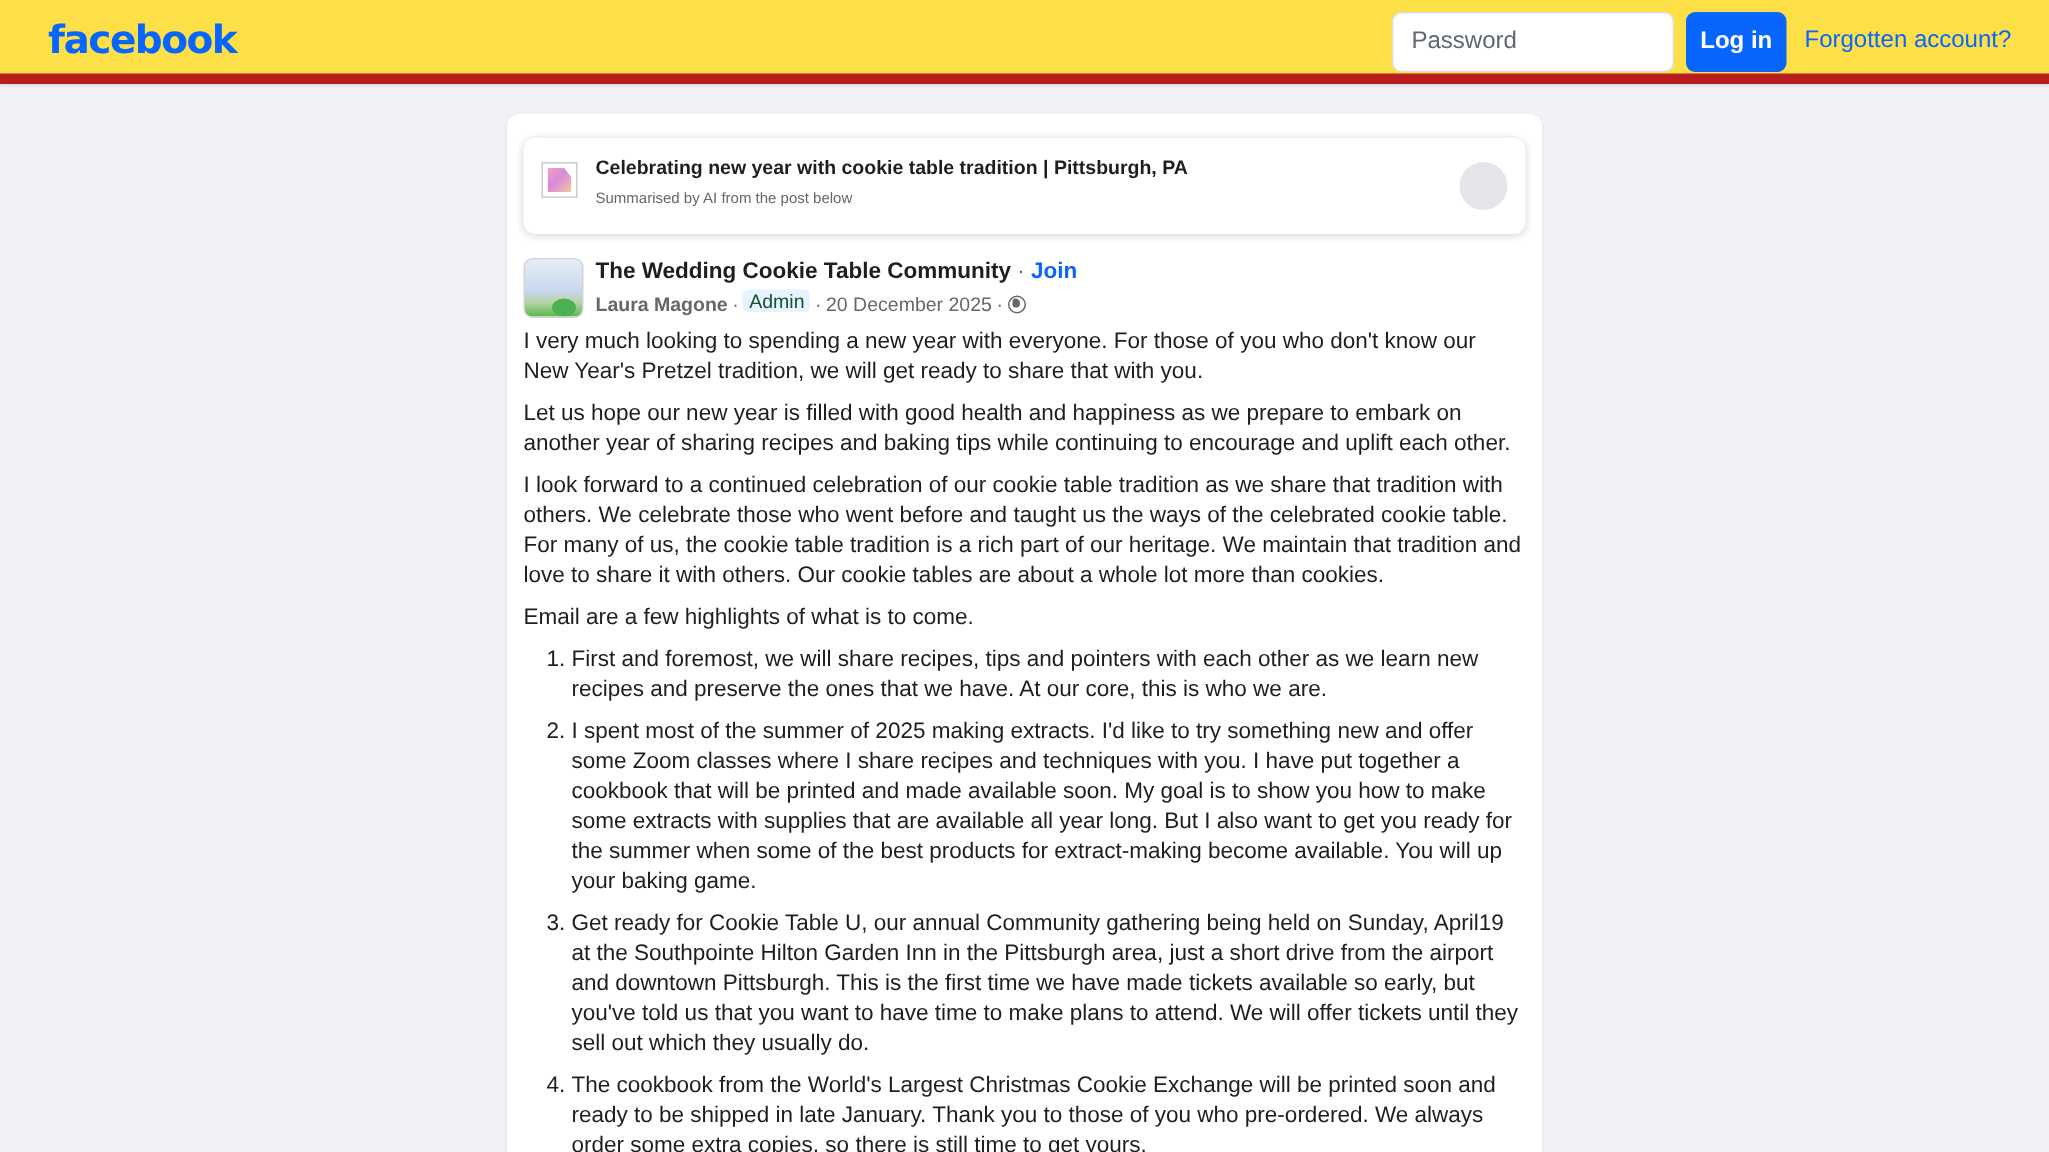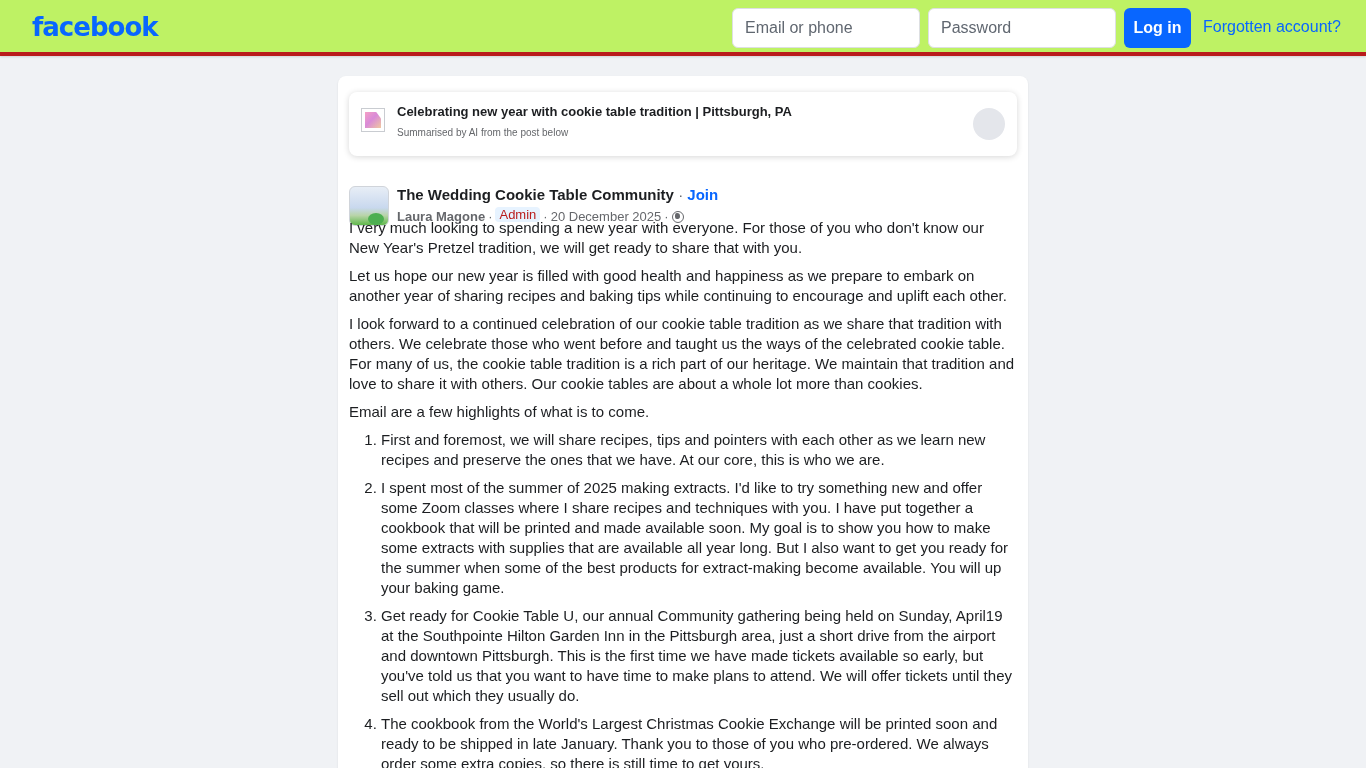--- a/index.html
+++ b/index.html
@@ -5,23 +5,23 @@
     * { box-sizing: border-box; margin: 0; padding: 0; }
     html, body { width: 1366px; height: 768px; overflow: hidden; }
     body {
       background: #f0f2f5;
       font-family: "Liberation Sans", sans-serif;
       color: #1c1e21;
       position: relative;
     }
     .topbar {
       position: absolute; left: 0; top: 0; width: 1366px; height: 56px;
-      background: #bef264;
+      background: #fde047;
       box-shadow: 0 1px 2px rgba(0,0,0,0.12);
-      border-bottom: 4px solid #b91c1c;
+      border-bottom: 7px solid #b91c1c;
     }
     .logo {
       position: absolute; left: 32px; top: 12px;
       font-family: "DejaVu Sans", sans-serif;
       font-weight: bold; font-size: 26px; letter-spacing: -1px;
       color: #0866ff;
     }
     .login-input {
       position: absolute; top: 8px; height: 40px;
       border: 1px solid #dddfe2; border-radius: 6px;
@@ -69,42 +69,42 @@
       font-family: "Liberation Sans", sans-serif;
     }
     .summary-sub {
       position: absolute; left: 48px; top: 35px;
       font-size: 10px; color: #65676b;
     }
     .summary-circle {
       position: absolute; left: 624px; top: 16px; width: 32px; height: 32px;
       border-radius: 50%; background: #e4e6eb;
     }
-    .post-header { position: absolute; left: 11px; top: 108px; width: 668px; height: 42px; padding-left: 16px; }
+    .post-header { position: absolute; left: 11px; top: 94px; width: 668px; height: 42px; padding-left: 16px; }
     .avatar {
       position: absolute; left: 0; top: 2px; width: 40px; height: 40px;
       border-radius: 6px; border: 1px solid #d0d4da;
       background: linear-gradient(180deg, #e8eef6 0%, #c8d8ee 55%, #b8d4a8 75%, #5fb84a 100%);
       overflow: hidden;
     }
     .avatar .leaf {
       position: absolute; left: 18px; top: 26px; width: 16px; height: 12px;
       border-radius: 50%; background: #4caf50;
     }
     .group-line { position: absolute; left: 48px; top: 2px; font-size: 15px; white-space: nowrap; }
     .group-name { font-weight: bold; color: #1c1e21; }
     .dot-sep { color: #65676b; }
     .join-link { color: #0866ff; font-weight: bold; text-decoration: none; }
     .meta-line {
       position: absolute; left: 48px; top: 25px; font-size: 13px; color: #65676b;
       white-space: nowrap; display: flex; align-items: center; gap: 3px;
     }
     .author { font-weight: bold; color: #65676b; }
     .admin-badge {
-      background: #e7f3ff; color: #b91c1c; padding: 0 4px; border-radius: 4px;
+      background: #e7f3ff; color: #14532d; padding: 0 4px; border-radius: 4px;
       font-size: 13px; position: relative; top: -2px;
     }
     .globe-icon {
       display: inline-block; width: 12px; height: 12px; border-radius: 50%;
       border: 1.5px solid #65676b; position: relative;
     }
     .globe-icon::after {
       content: ""; position: absolute; left: 2px; top: 1px; width: 5px; height: 6px;
       background: #65676b; border-radius: 40% 60% 50% 40%;
     }
@@ -114,21 +114,20 @@
     }
     .post-body p { margin-bottom: 8px; }
     .post-body ol { padding-left: 32px; }
     .post-body li { margin-bottom: 8px; }
   </style>
 </head>
 <body>
 
 <div class="topbar">
   <div class="logo">facebook</div>
-  <input class="login-input email" type="text" placeholder="Email or phone" style="">
   <input class="login-input password" type="password" placeholder="Password" style="">
   <button class="login-btn">Log in</button>
   <a class="forgot">Forgotten account?</a>
 </div>
 
 <div class="card">
   <div class="summary">
     <div class="summary-icon">
         <div class="inner"></div>
       </div>

